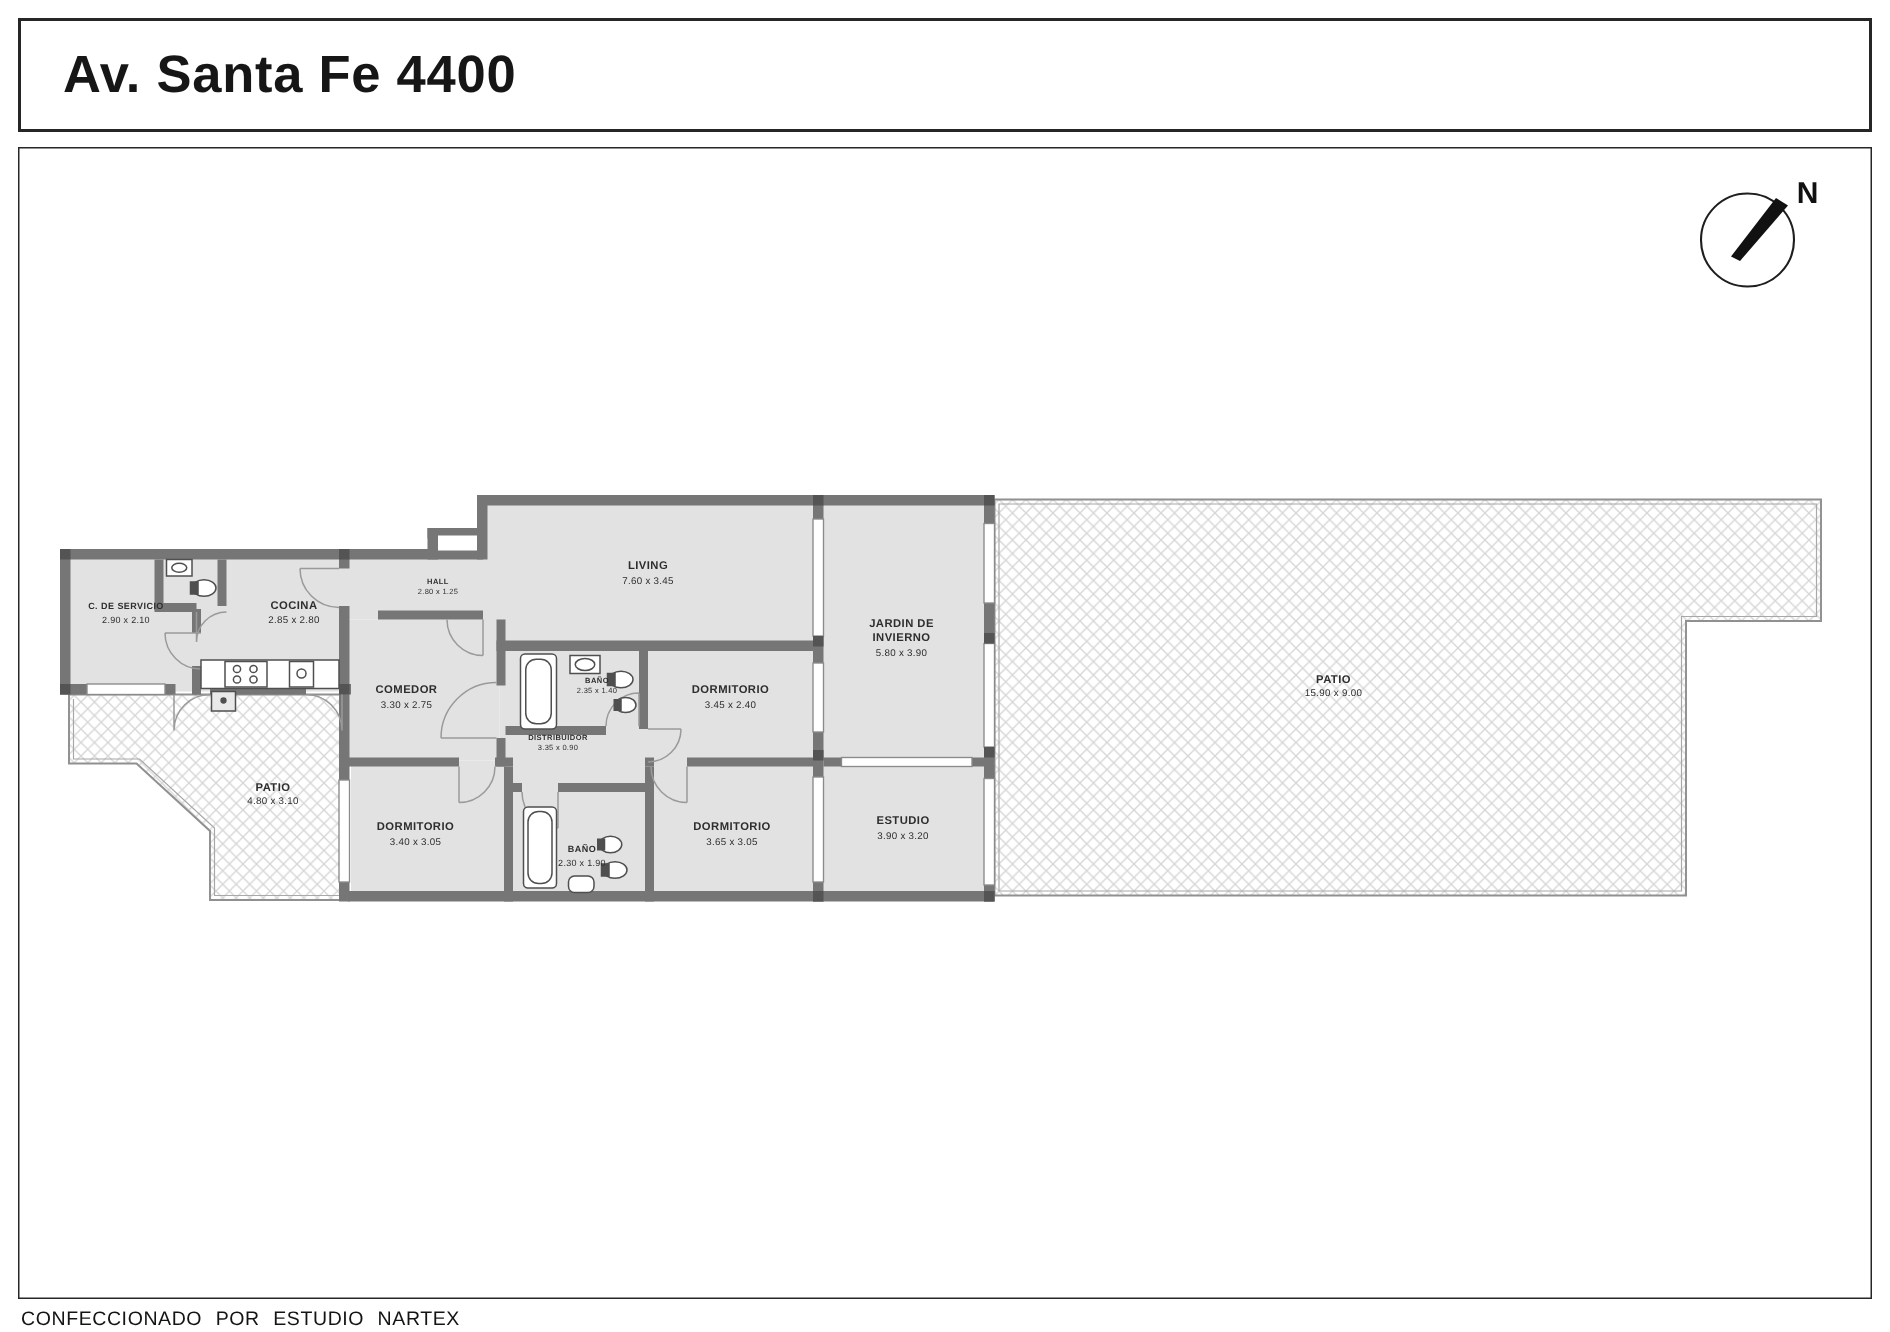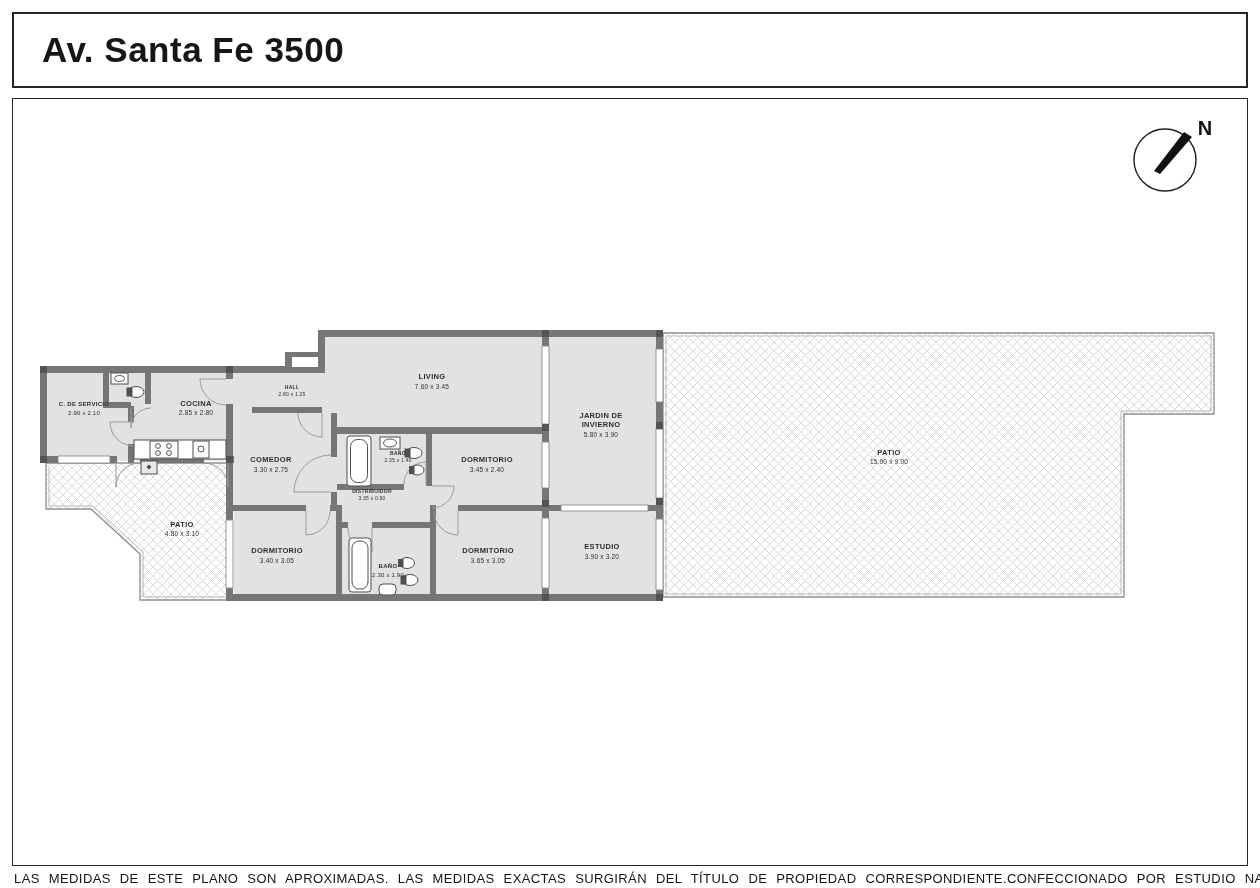--- a/index.html
+++ b/index.html
@@ -20,21 +20,21 @@
   .sm{font-size:6px;}
   .xs{font-size:5px;}
   .compass-n{font-family:"Liberation Sans",sans-serif;font-size:20px;font-weight:600;fill:#111;}
 </style>
 </head>
 <body>
 
 <div class="page">
 
   <div class="title-box">
-    <h1>Av. Santa Fe 3500</h1>
+    <h1>Av. Santa Fe 4400</h1>
   </div>
 
   <div class="main-box"></div>
 
   <svg class="plan-svg" viewBox="0 0 1260 888">
     <defs>
       <pattern id="hatch" width="9" height="9" patternUnits="userSpaceOnUse">
         <rect width="9" height="9" fill="#ffffff"></rect>
         <path d="M0,9 L9,0 M0,0 L9,9" stroke="#d6d6d6" stroke-width="0.9" fill="none"></path>
       </pattern>
@@ -222,17 +222,16 @@
       <text class="rname xs" x="398" y="455">BAÑO</text>
       <text class="rdims xs" x="398" y="462">2.35 x 1.40</text>
       <text class="rname sm" x="388" y="568">BAÑO</text>
       <text class="rdims sm" x="388" y="577">2.30 x 1.90</text>
       <text class="rname xs" x="372" y="493">DISTRIBUIDOR</text>
       <text class="rdims xs" x="372" y="500">3.35 x 0.90</text>
     </g>
   </svg>
 
   <div class="footer">
-    <span>LAS MEDIDAS DE ESTE PLANO SON APROXIMADAS. LAS MEDIDAS EXACTAS SURGIRÁN DEL TÍTULO DE PROPIEDAD CORRESPONDIENTE.</span>
     <span>CONFECCIONADO POR ESTUDIO NARTEX</span>
   </div>
 
 </div>
 
 </body></html>

